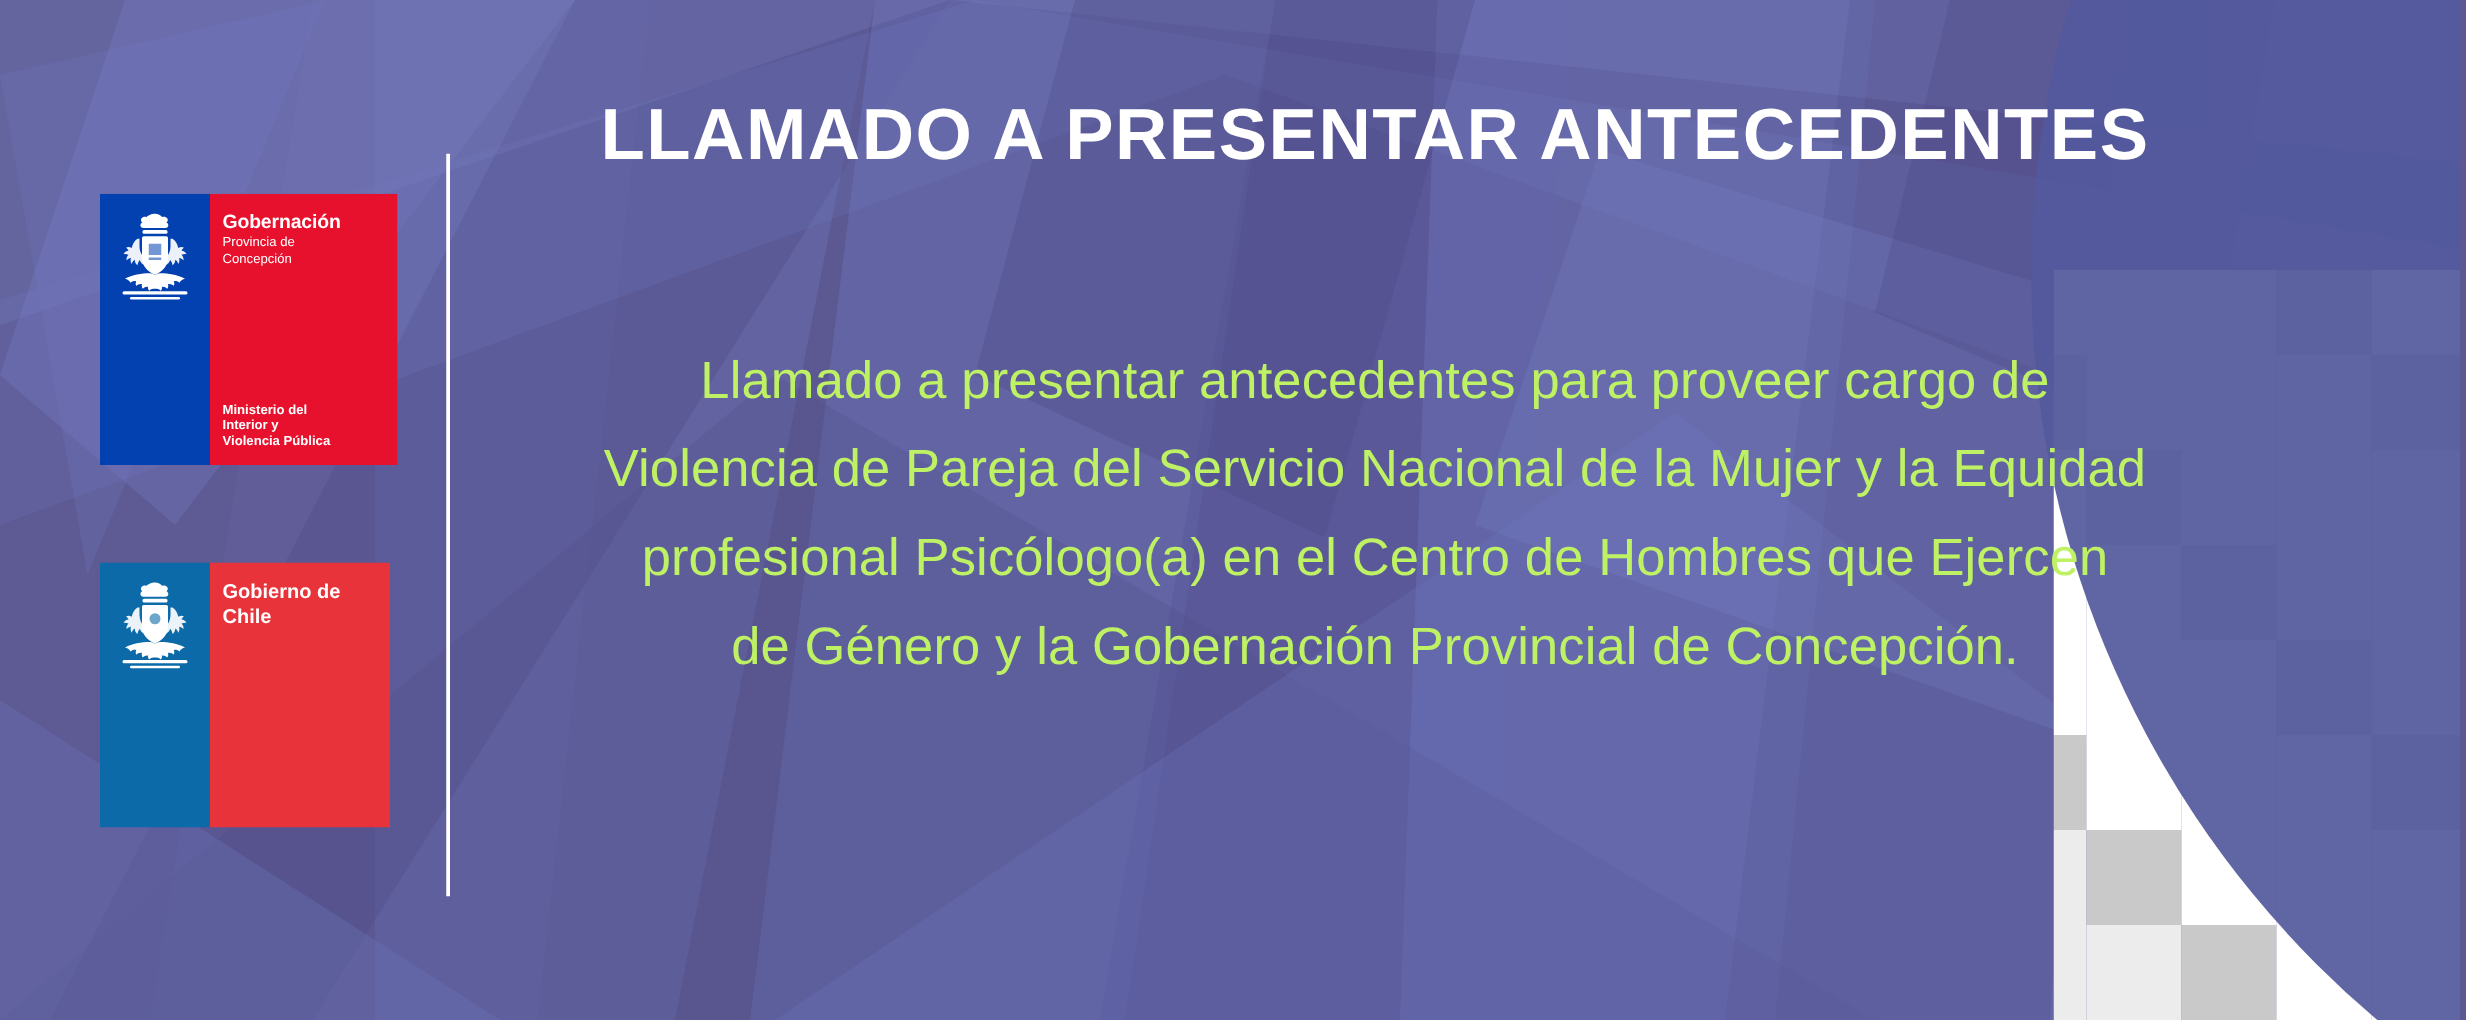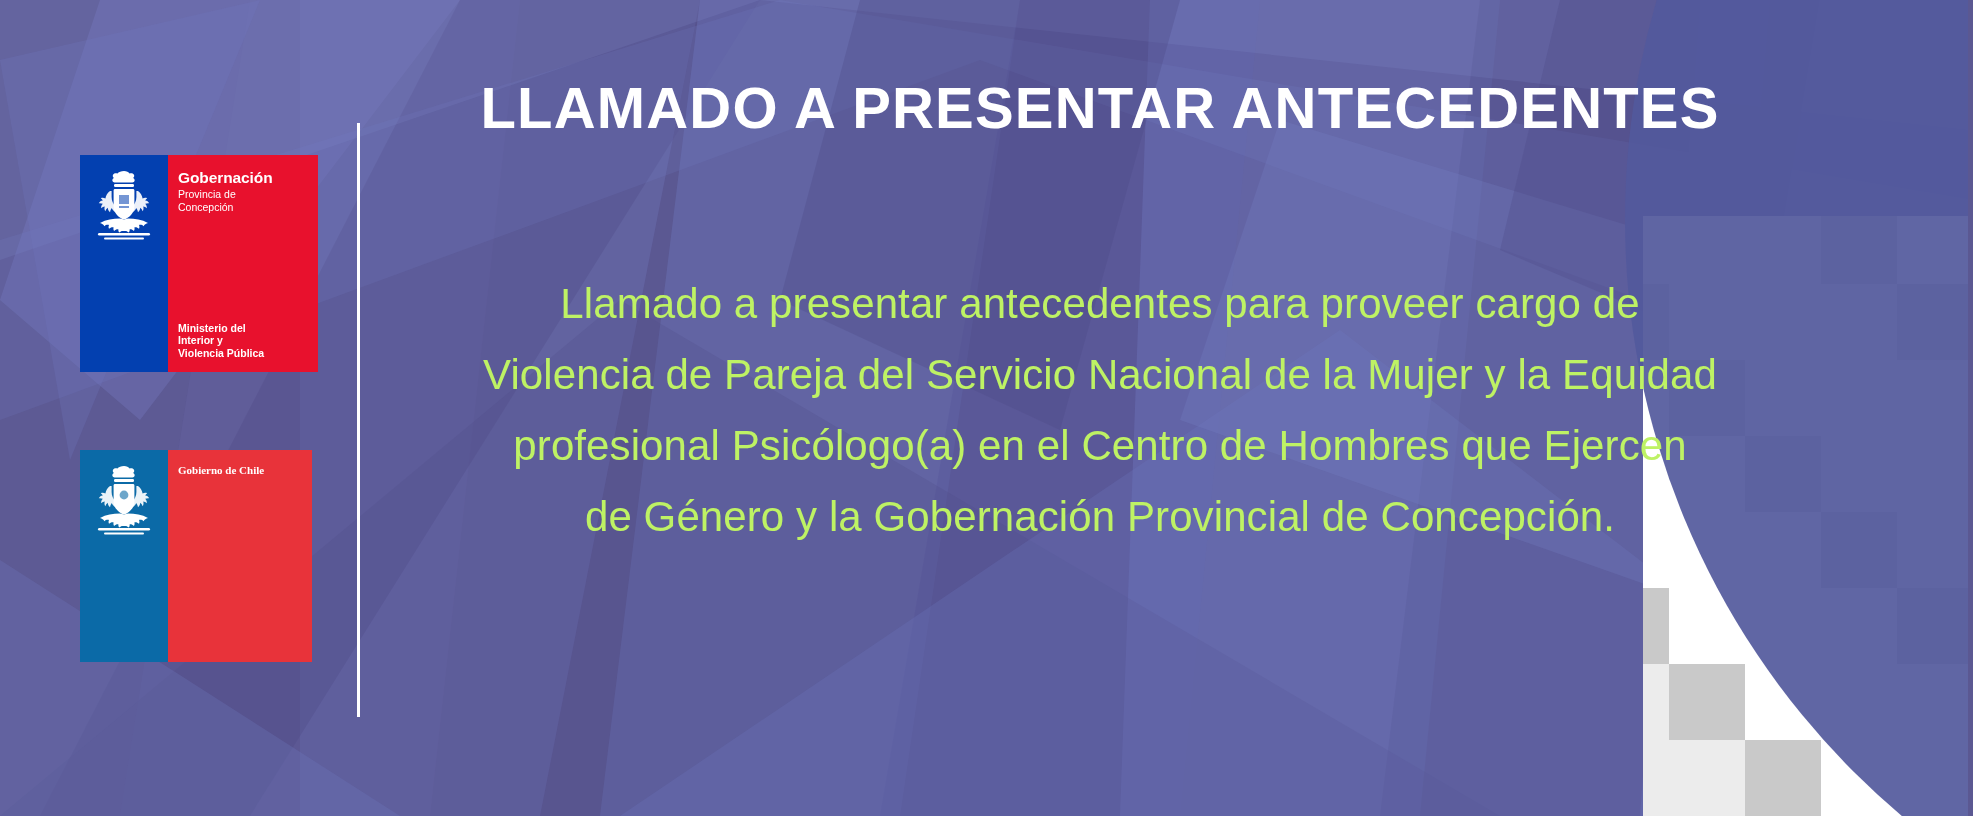--- a/index.html
+++ b/index.html
@@ -115,23 +115,22 @@
     margin-top: 2px;
     font-weight: normal;
   }
   .logo-foot {
     font-weight: bold;
     font-size: 10.5px;
     line-height: 1.22;
   }
   .logo-foot-big {
     font-weight: bold;
-    font-size: 11px;
+    font-size: 16px;
     line-height: 1.22;
-    font-family: Liberation Serif, serif;
   }
   .coat { width: 64px; height: 74px; }
 
   
   #divider {
     position: absolute;
     left: 357px;
     top: 123px;
     width: 3px;
     height: 594px;

